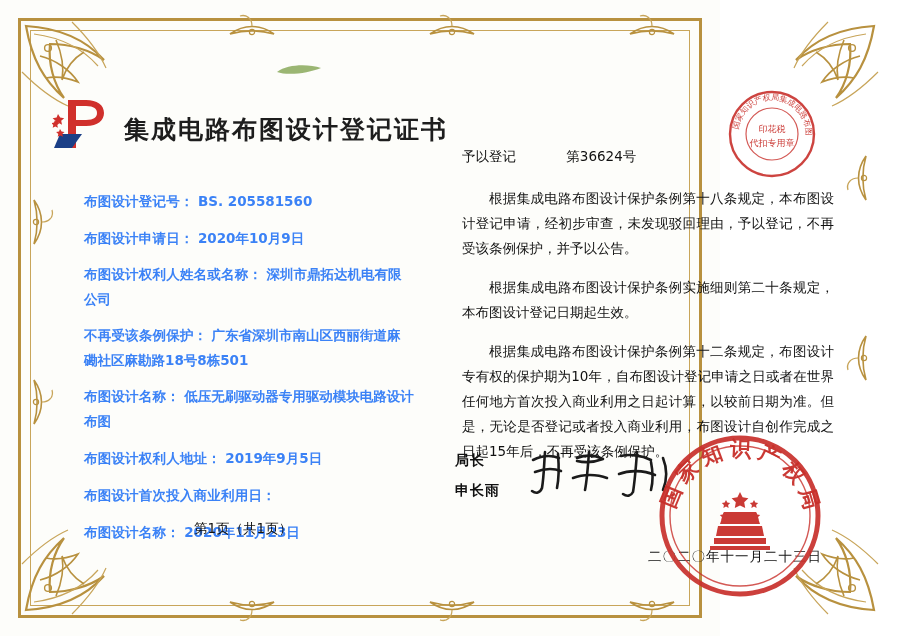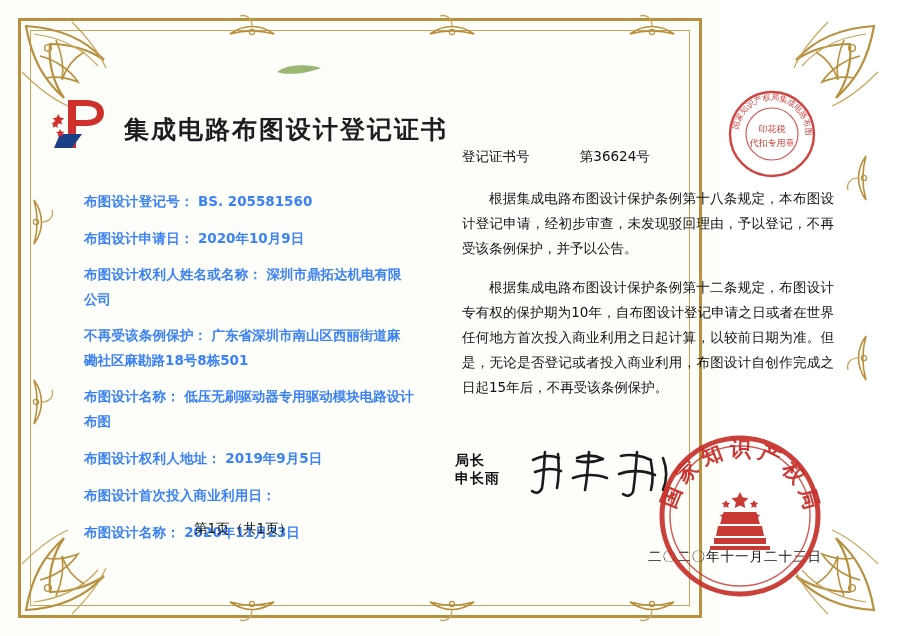--- a/index.html
+++ b/index.html
@@ -139,20 +139,21 @@
     font-size: 14px;
     color: #111;
   }
   .sig-label {
     font-weight: bold;
     letter-spacing: 1px;
   }
   .sig-name {
     font-weight: bold;
     letter-spacing: 1px;
+    margin-top: 12px;
   }
   .handwriting {
     position: absolute;
     left: 70px;
     top: -6px;
     width: 150px;
     height: 54px;
   }
 
   
@@ -277,21 +278,21 @@
           <path d="M2,16 l2.2,3.6 l4,0.6 l-3,2.6 l0.8,4 l-3.6,-2 l-3.6,2 l0.8,-4 l-3,-2.6 l4,-0.6 Z" transform="translate(4,2)"></path>
           <path d="M0,0 l1.6,2.6 l2.9,0.4 l-2.2,1.9 l0.6,2.9 l-2.6,-1.4 l-2.6,1.4 l0.6,-2.9 l-2.2,-1.9 l2.9,-0.4 Z" transform="translate(8,33)"></path>
           <path d="M0,0 l1.6,2.6 l2.9,0.4 l-2.2,1.9 l0.6,2.9 l-2.6,-1.4 l-2.6,1.4 l0.6,-2.9 l-2.2,-1.9 l2.9,-0.4 Z" transform="translate(3,24)"></path>
         </g>
       </svg>
     </div>
     <div class="title-cn">集成电路布图设计登记证书</div>
   </div>
 
   <div class="reg-line">
-    <span class="reg-label">登记证书号</span>
+    <span class="reg-label">予以登记</span>
     <span class="reg-value">第36624号</span>
   </div>
 
   <div class="left-block">
     <div class="info-row">
       <span class="lbl">布图设计登记号：</span>
       <span class="val">BS. 205581560</span>
     </div>
     <div class="info-row">
       <span class="lbl">布图设计申请日：</span>
@@ -318,20 +319,21 @@
       <span class="val"></span>
     </div>
     <div class="info-row">
       <span class="lbl">布图设计名称：</span>
       <span class="val">2020年11月23日</span>
     </div>
   </div>
 
   <div class="right-block">
     <p>根据集成电路布图设计保护条例第十八条规定，本布图设计登记申请，经初步审查，未发现驳回理由，予以登记，不再受该条例保护，并予以公告。</p>
+    <p>根据集成电路布图设计保护条例实施细则第二十条规定，本布图设计登记日期起生效。</p>
     <p>根据集成电路布图设计保护条例第十二条规定，布图设计专有权的保护期为10年，自布图设计登记申请之日或者在世界任何地方首次投入商业利用之日起计算，以较前日期为准。但是，无论是否登记或者投入商业利用，布图设计自创作完成之日起15年后，不再受该条例保护。</p>
   </div>
 
   <div class="sig-area">
     <div class="sig-label">局长</div>
     <div class="sig-name">申长雨</div>
     <svg class="handwriting" viewBox="0 0 150 54" xmlns="http://www.w3.org/2000/svg">
       <g fill="none" stroke="#1b1b1b" stroke-width="2.6" stroke-linecap="round" stroke-linejoin="round">
         <path d="M8,14 C16,10 26,9 34,12"></path>
         <path d="M20,6 C19,18 19,30 17,42 C15,47 11,48 7,45"></path>

